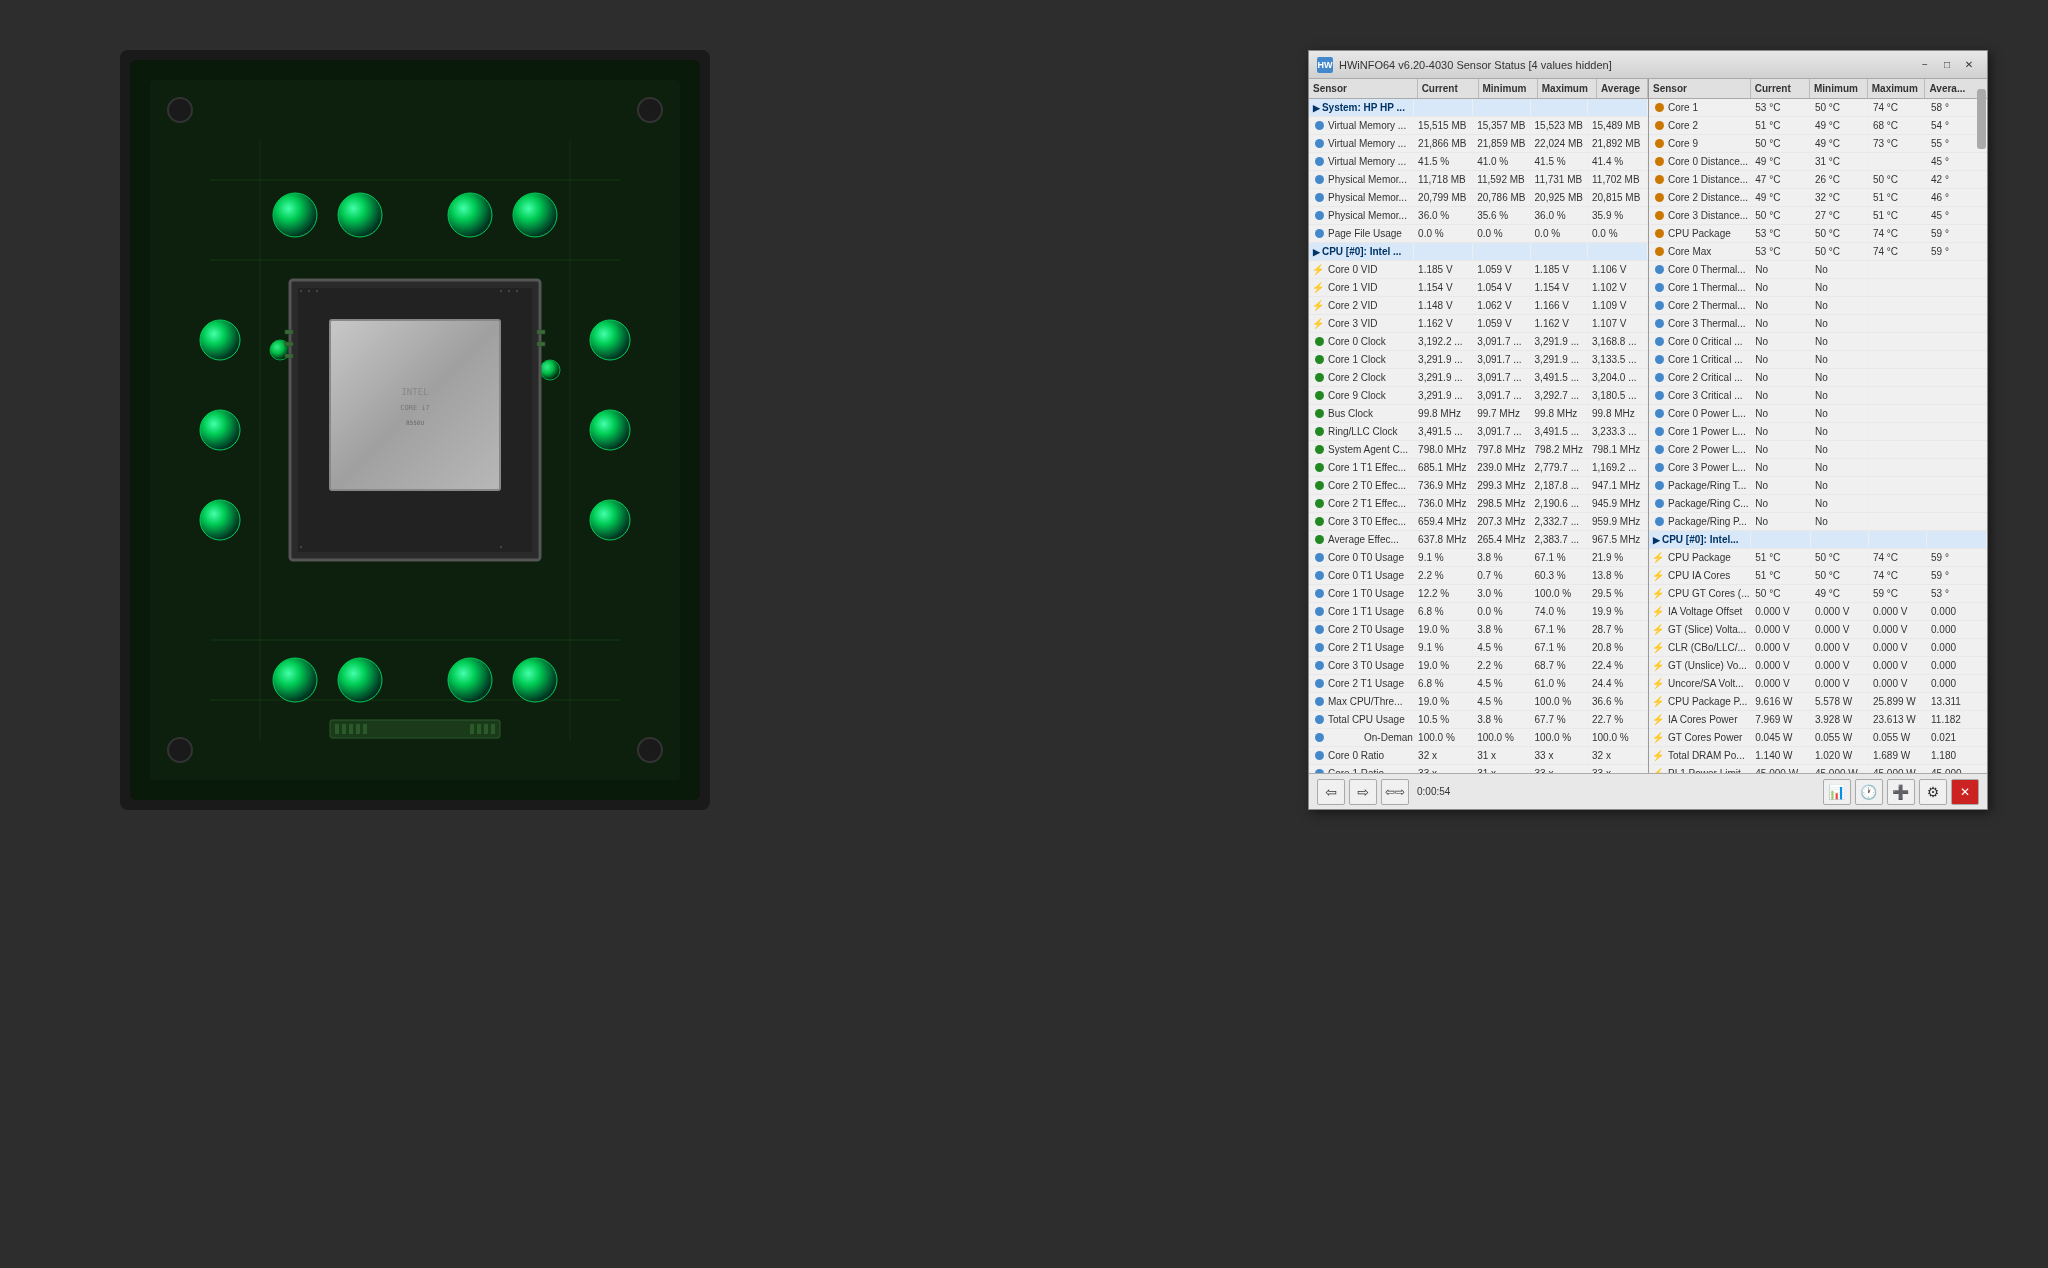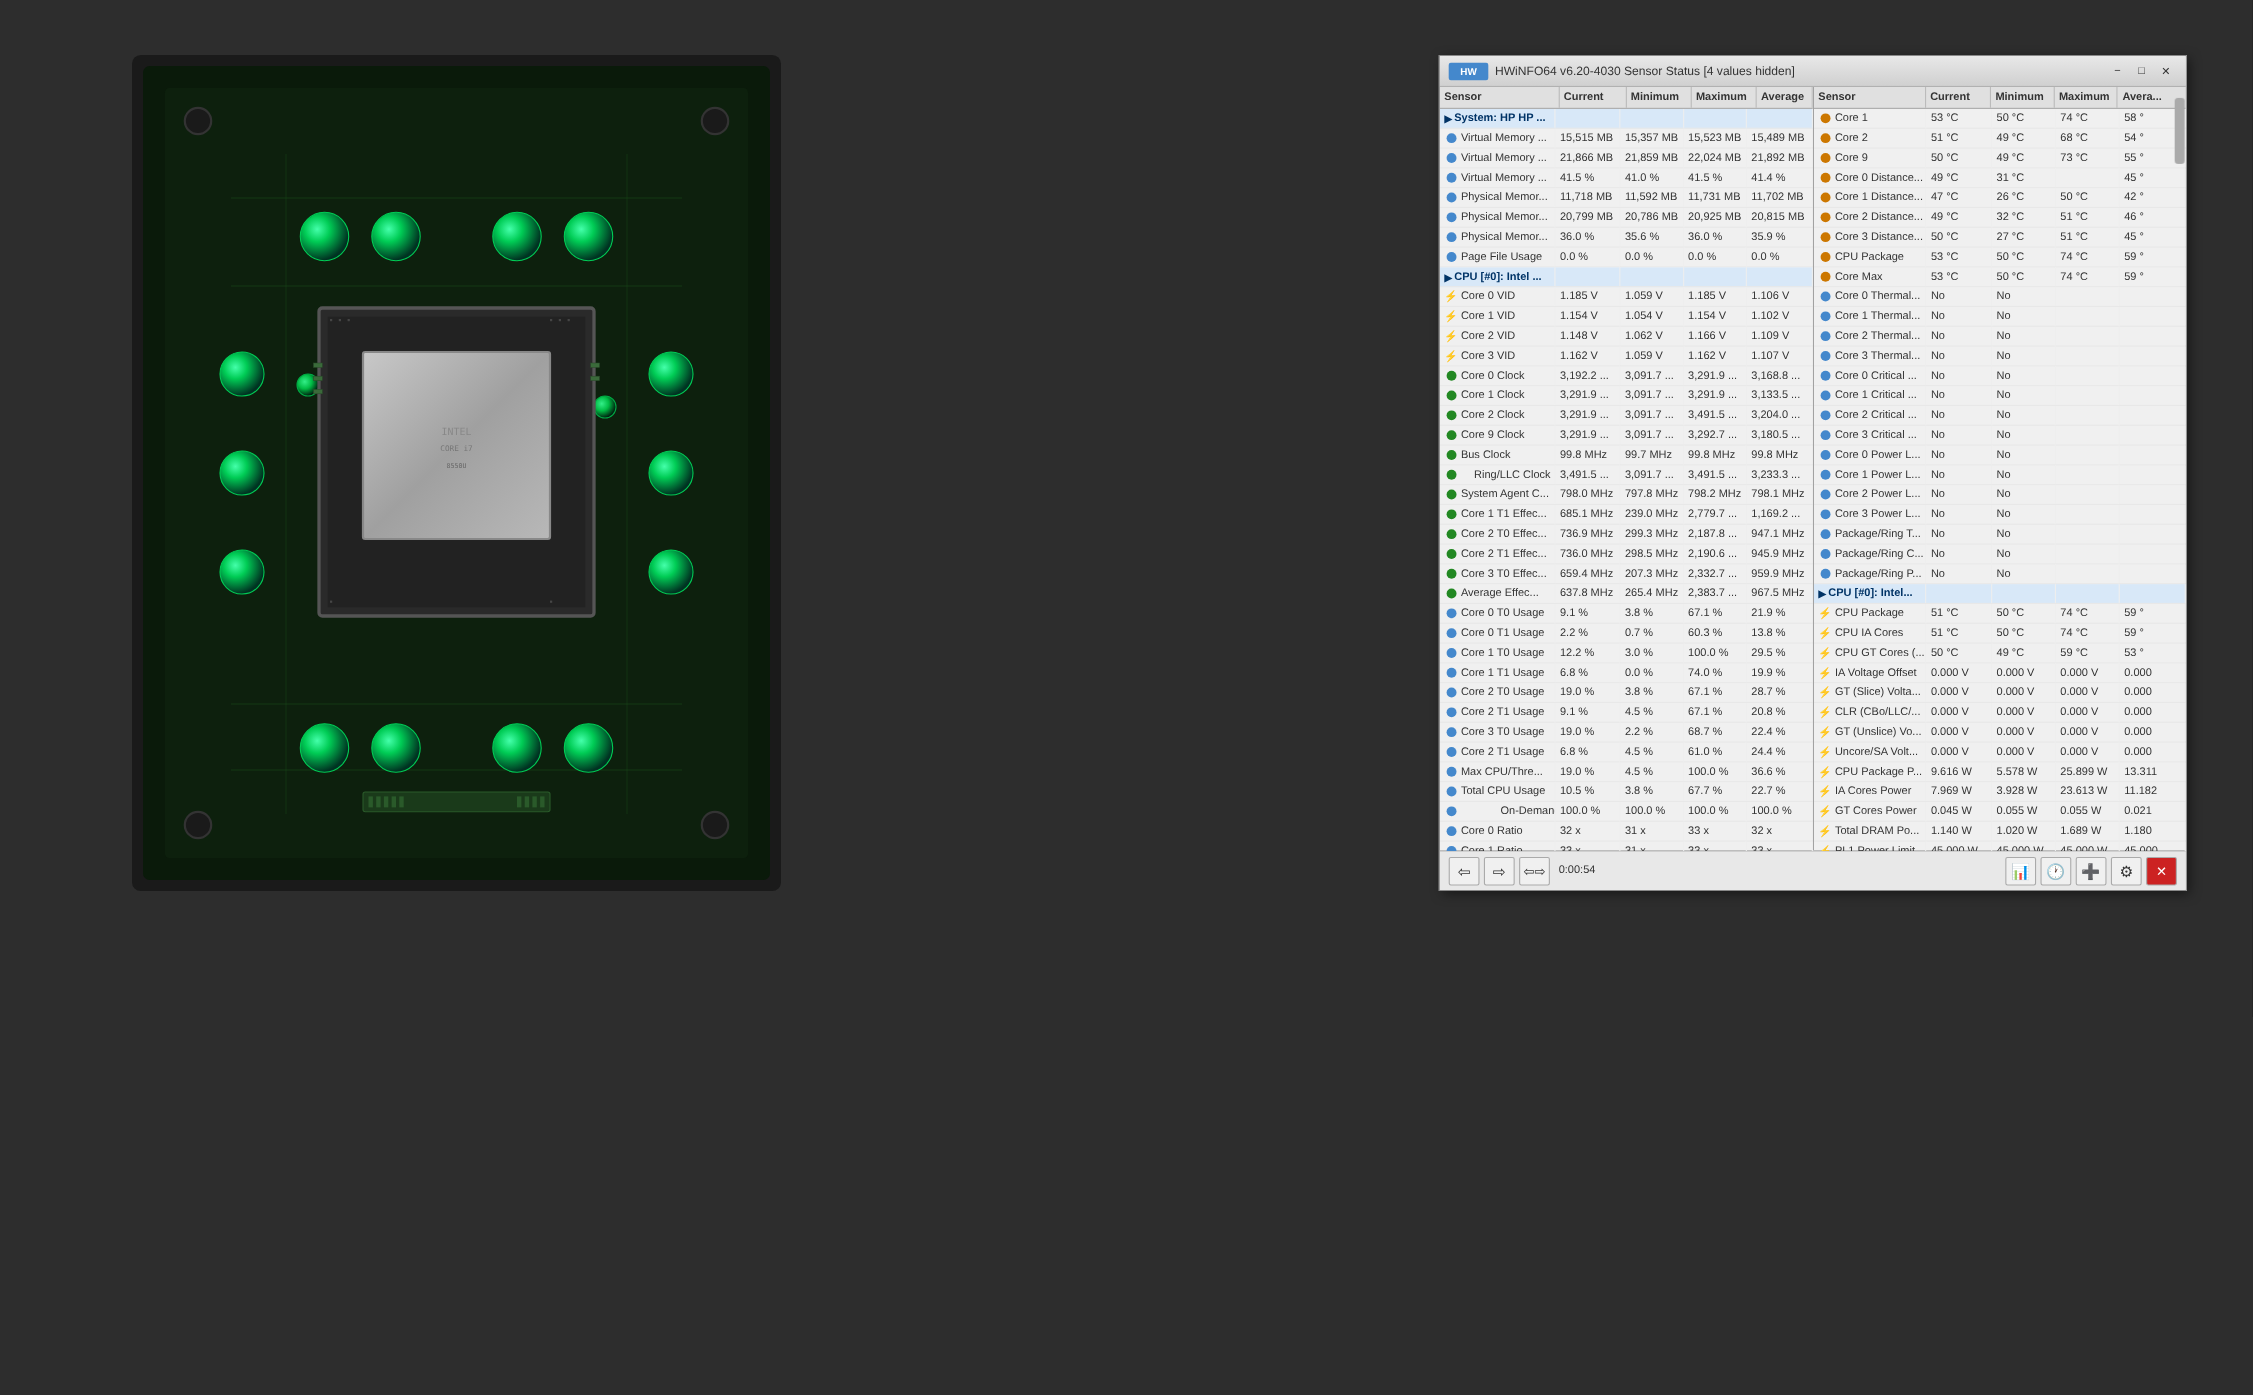--- a/index.html
+++ b/index.html
@@ -59,21 +59,21 @@
       background: linear-gradient(180deg, #e8e8e8 0%, #d0d0d0 100%);
       height: 28px;
       display: flex;
       align-items: center;
       padding: 0 8px;
       border-bottom: 1px solid #aaa;
       flex-shrink: 0;
     }
 
     .window-icon {
-      width: 36px;
+      width: 16px;
       height: 16px;
       background: #4488cc;
       border-radius: 2px;
       margin-right: 6px;
       display: flex;
       align-items: center;
       justify-content: center;
       color: white;
       font-size: 9px;
       font-weight: bold;
@@ -596,21 +596,21 @@
           <div class="td td-current">99.8 MHz</div>
           <div class="td td-min">99.7 MHz</div>
           <div class="td td-max">99.8 MHz</div>
           <div class="td td-avg">99.8 MHz</div>
         </div>
             <div class="table-row">
           <div class="td td-sensor">
             <span class="sensor-icon">
                   <span style="display:inline-block;width:9px;height:9px;border-radius:50%;background:#228822;"></span>
                 </span>
-            <span style="font-size:10px;margin-left:12px;">Ring/LLC Clock</span>
+            <span style="font-size:10px;">Ring/LLC Clock</span>
           </div>
           <div class="td td-current">3,491.5 ...</div>
           <div class="td td-min">3,091.7 ...</div>
           <div class="td td-max">3,491.5 ...</div>
           <div class="td td-avg">3,233.3 ...</div>
         </div>
             <div class="table-row">
           <div class="td td-sensor">
             <span class="sensor-icon">
                   <span style="display:inline-block;width:9px;height:9px;border-radius:50%;background:#228822;"></span>

